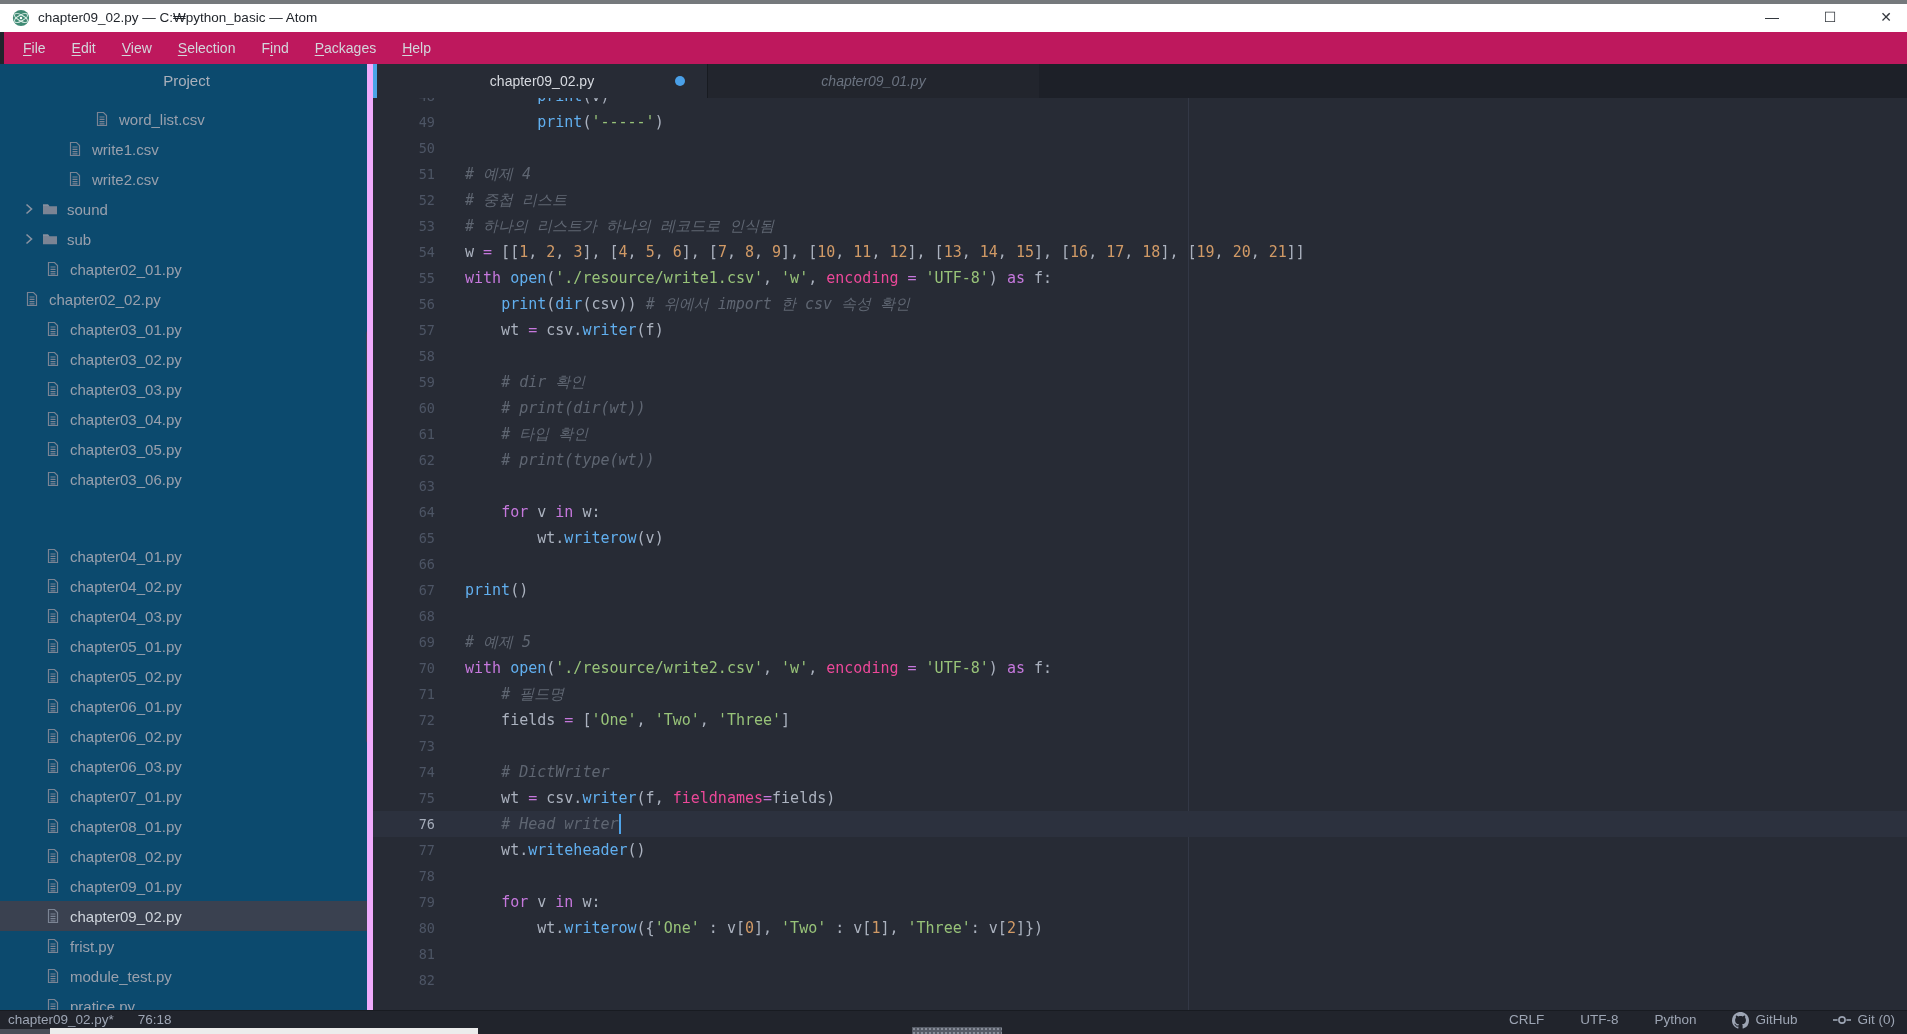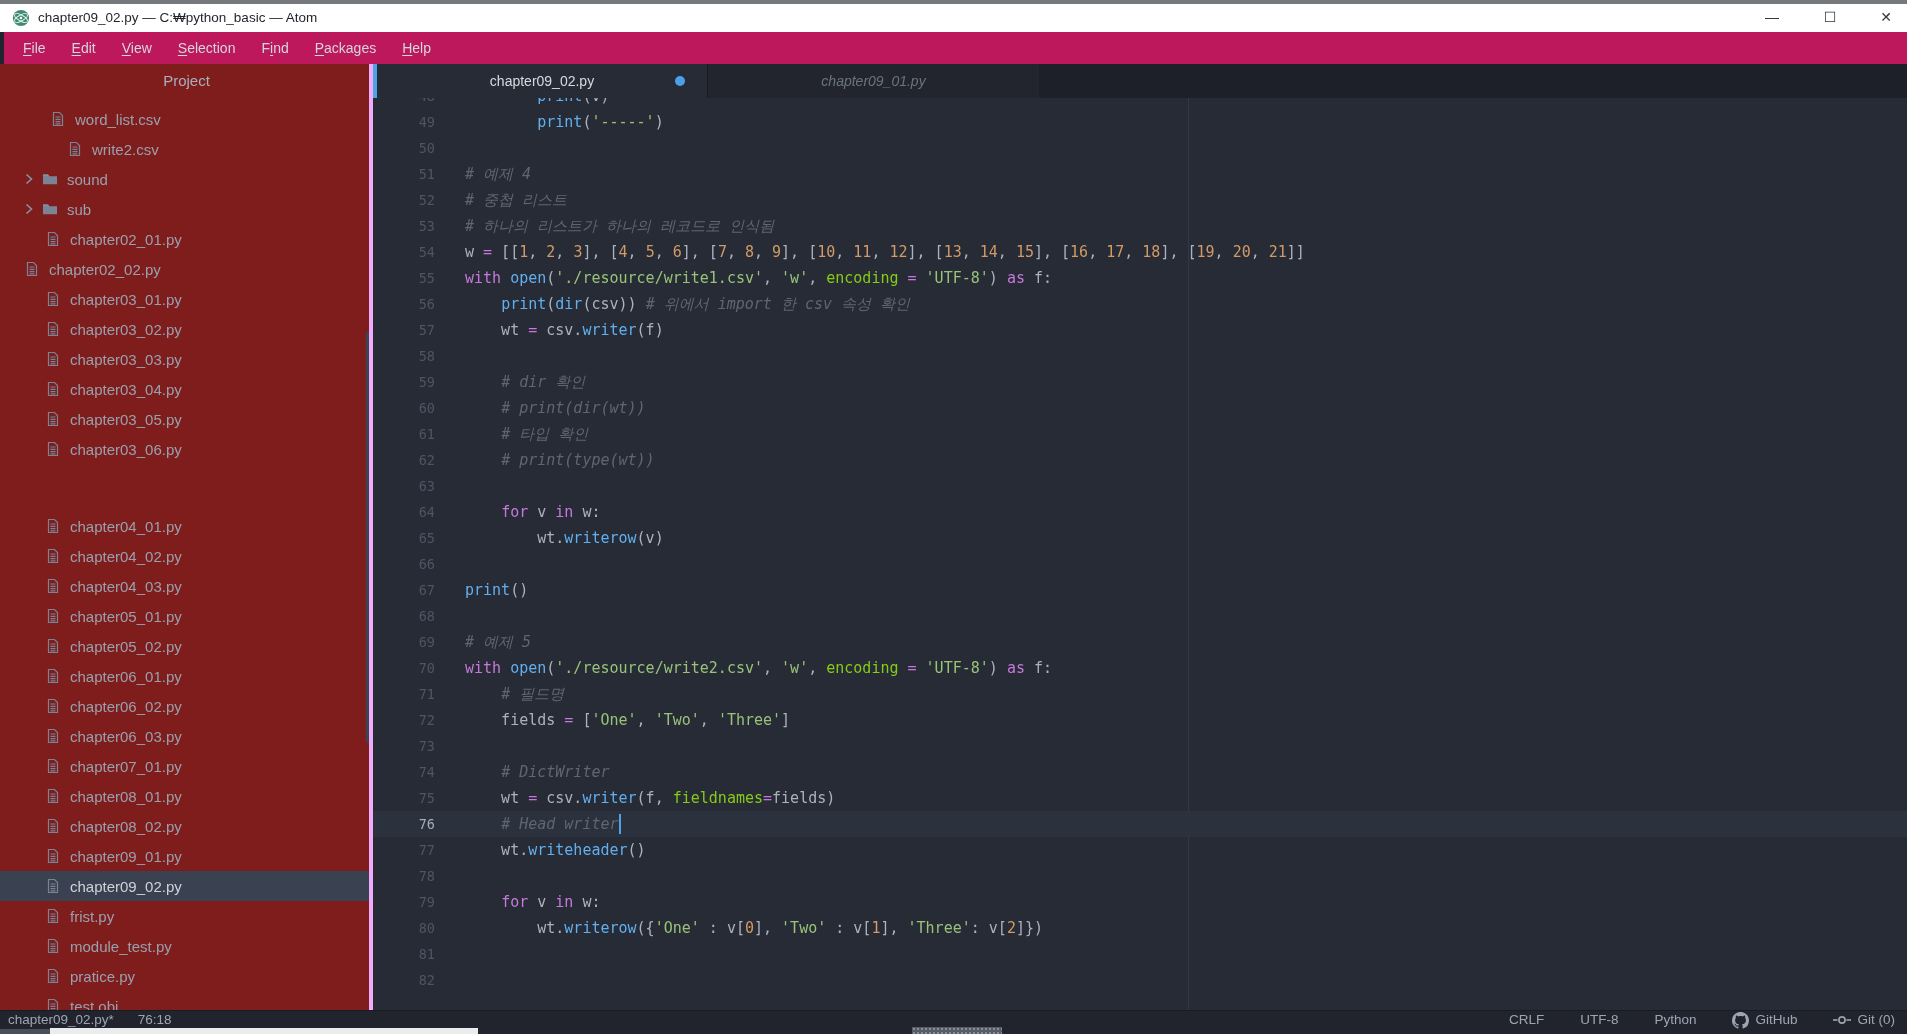--- a/index.html
+++ b/index.html
@@ -16,22 +16,22 @@
     font-size:14px; color:#33383e; cursor:default; }
   #btn-min { left:1749px; } #btn-max { left:1807px; } #btn-close { left:1866px; width:40px; }
 
   
   #menubar { left:4px; top:32px; width:1907px; height:32px; background:#be185d;
     display:flex; align-items:center; padding-left:6px; }
   .menu-item { color:#d4d7dc; font-size:14px; padding:0 13px; height:32px; line-height:32px; }
   .menu-item u { text-decoration:underline; text-underline-offset:2px; }
 
   
-  #project-panel { left:0; top:64px; width:373px; height:946px; background:#7f1d1d;
-    border-right:4px solid #f0abfc; overflow:hidden; }
+  #project-panel { left:0; top:64px; width:373px; height:946px; background:#0c4a6e;
+    border-right:6px solid #f0abfc; overflow:hidden; }
   #project-header { left:0; top:8px; width:373px; text-align:center; color:#aab0bb; font-size:15px; }
   #tree { left:0; top:40px; width:373px; }
   .tree-row { position:relative; height:30px; display:flex; align-items:center;
     color:#99a0ad; font-size:15px; white-space:nowrap; }
   .tree-row.selected { background:#3a4150; color:#ced3da; }
   .tree-row .chev { width:14px; height:14px; margin-right:6px; color:#8a93a2; flex:none; }
   .tree-row .ticon { width:16px; height:16px; margin-right:9px; color:#7b8494; flex:none; }
   #tree-scrollbar { left:366px; top:267px; width:5px; height:412px; background:#3d4351; border-radius:3px; }
 
   
@@ -48,21 +48,21 @@
   #code-region { position:absolute; left:0; top:34px; width:1534px; height:912px; overflow:hidden; }
   #code-scroll { position:absolute; left:0; top:-15px; width:1534px; }
   .code-line { position:relative; height:26px; display:flex;
     font-family:"DejaVu Sans Mono", monospace; font-size:15px; line-height:26px; }
   .code-line.active { background:#2c313e; }
   .gutter-num { width:62px; flex:none; text-align:right; color:#4d5565; font-size:13.5px;
     line-height:26px; }
   .code-line.active .gutter-num { color:#a6adbb; }
   .code-text { position:relative; margin-left:30px; white-space:pre; color:#abb2bf; }
   .tok-t { color:#abb2bf; } .tok-k { color:#c678dd; } .tok-f { color:#61afef; }
-  .tok-s { color:#98c379; } .tok-n { color:#d19a66; } .tok-p { color:#84cc16;text-align:right; }
+  .tok-s { color:#98c379; } .tok-n { color:#d19a66; } .tok-p { color:#ec4899;text-align:right; }
   .tok-o { color:#c678dd; } .tok-c { color:#5f6672; font-style:italic; }
   #cursor { position:absolute; top:3px; width:2px; height:20px; background:#4fa3e8; }
   #wrap-guide { position:absolute; left:815px; top:0; width:1px; height:912px; background:#333846; }
 
   
   #statusbar { left:0; top:1010px; width:1907px; height:24px; background:#21242c;
     border-top:1px solid #181b21; color:#9da5b4; font-size:13.5px; }
   #status-left { position:absolute; left:8px; top:0; height:18px; line-height:18px; display:flex; }
   #status-file { margin-right:24px; }
   #status-right { position:absolute; right:12px; top:0; height:18px; line-height:18px;
@@ -99,26 +99,33 @@
     <span class="menu-item"><u>V</u>iew</span>
     <span class="menu-item"><u>S</u>election</span>
     <span class="menu-item">F<u>i</u>nd</span>
     <span class="menu-item"><u>P</u>ackages</span>
     <span class="menu-item"><u>H</u>elp</span>
   </div>
 
 <div class="abs" id="project-panel">
   <div class="abs" id="project-header">Project</div>
   <div class="abs" id="tree">
-      <div class="tree-row" style="padding-left: 50px;">
+      <div class="tree-row" style="padding-left: 94px;">
         <svg class="ticon" viewBox="0 0 16 16" fill="none" stroke="currentColor" stroke-width="1.2">
           <path d="M3.5 1.5h6l3 3v10h-9z"></path>
           <path d="M5.5 6h5M5.5 8.3h5M5.5 10.6h5M5.5 12.9h5"></path>
         </svg>
         <span>word_list.csv</span>
+      </div>
+      <div class="tree-row" style="padding-left: 67px;">
+        <svg class="ticon" viewBox="0 0 16 16" fill="none" stroke="currentColor" stroke-width="1.2">
+          <path d="M3.5 1.5h6l3 3v10h-9z"></path>
+          <path d="M5.5 6h5M5.5 8.3h5M5.5 10.6h5M5.5 12.9h5"></path>
+        </svg>
+        <span>write1.csv</span>
       </div>
       <div class="tree-row" style="padding-left: 67px;">
         <svg class="ticon" viewBox="0 0 16 16" fill="none" stroke="currentColor" stroke-width="1.2">
           <path d="M3.5 1.5h6l3 3v10h-9z"></path>
           <path d="M5.5 6h5M5.5 8.3h5M5.5 10.6h5M5.5 12.9h5"></path>
         </svg>
         <span>write2.csv</span>
       </div>
       <div class="tree-row" style="padding-left: 22px;">
         <svg class="chev" viewBox="0 0 14 14" fill="none" stroke="currentColor" stroke-width="1.6">

